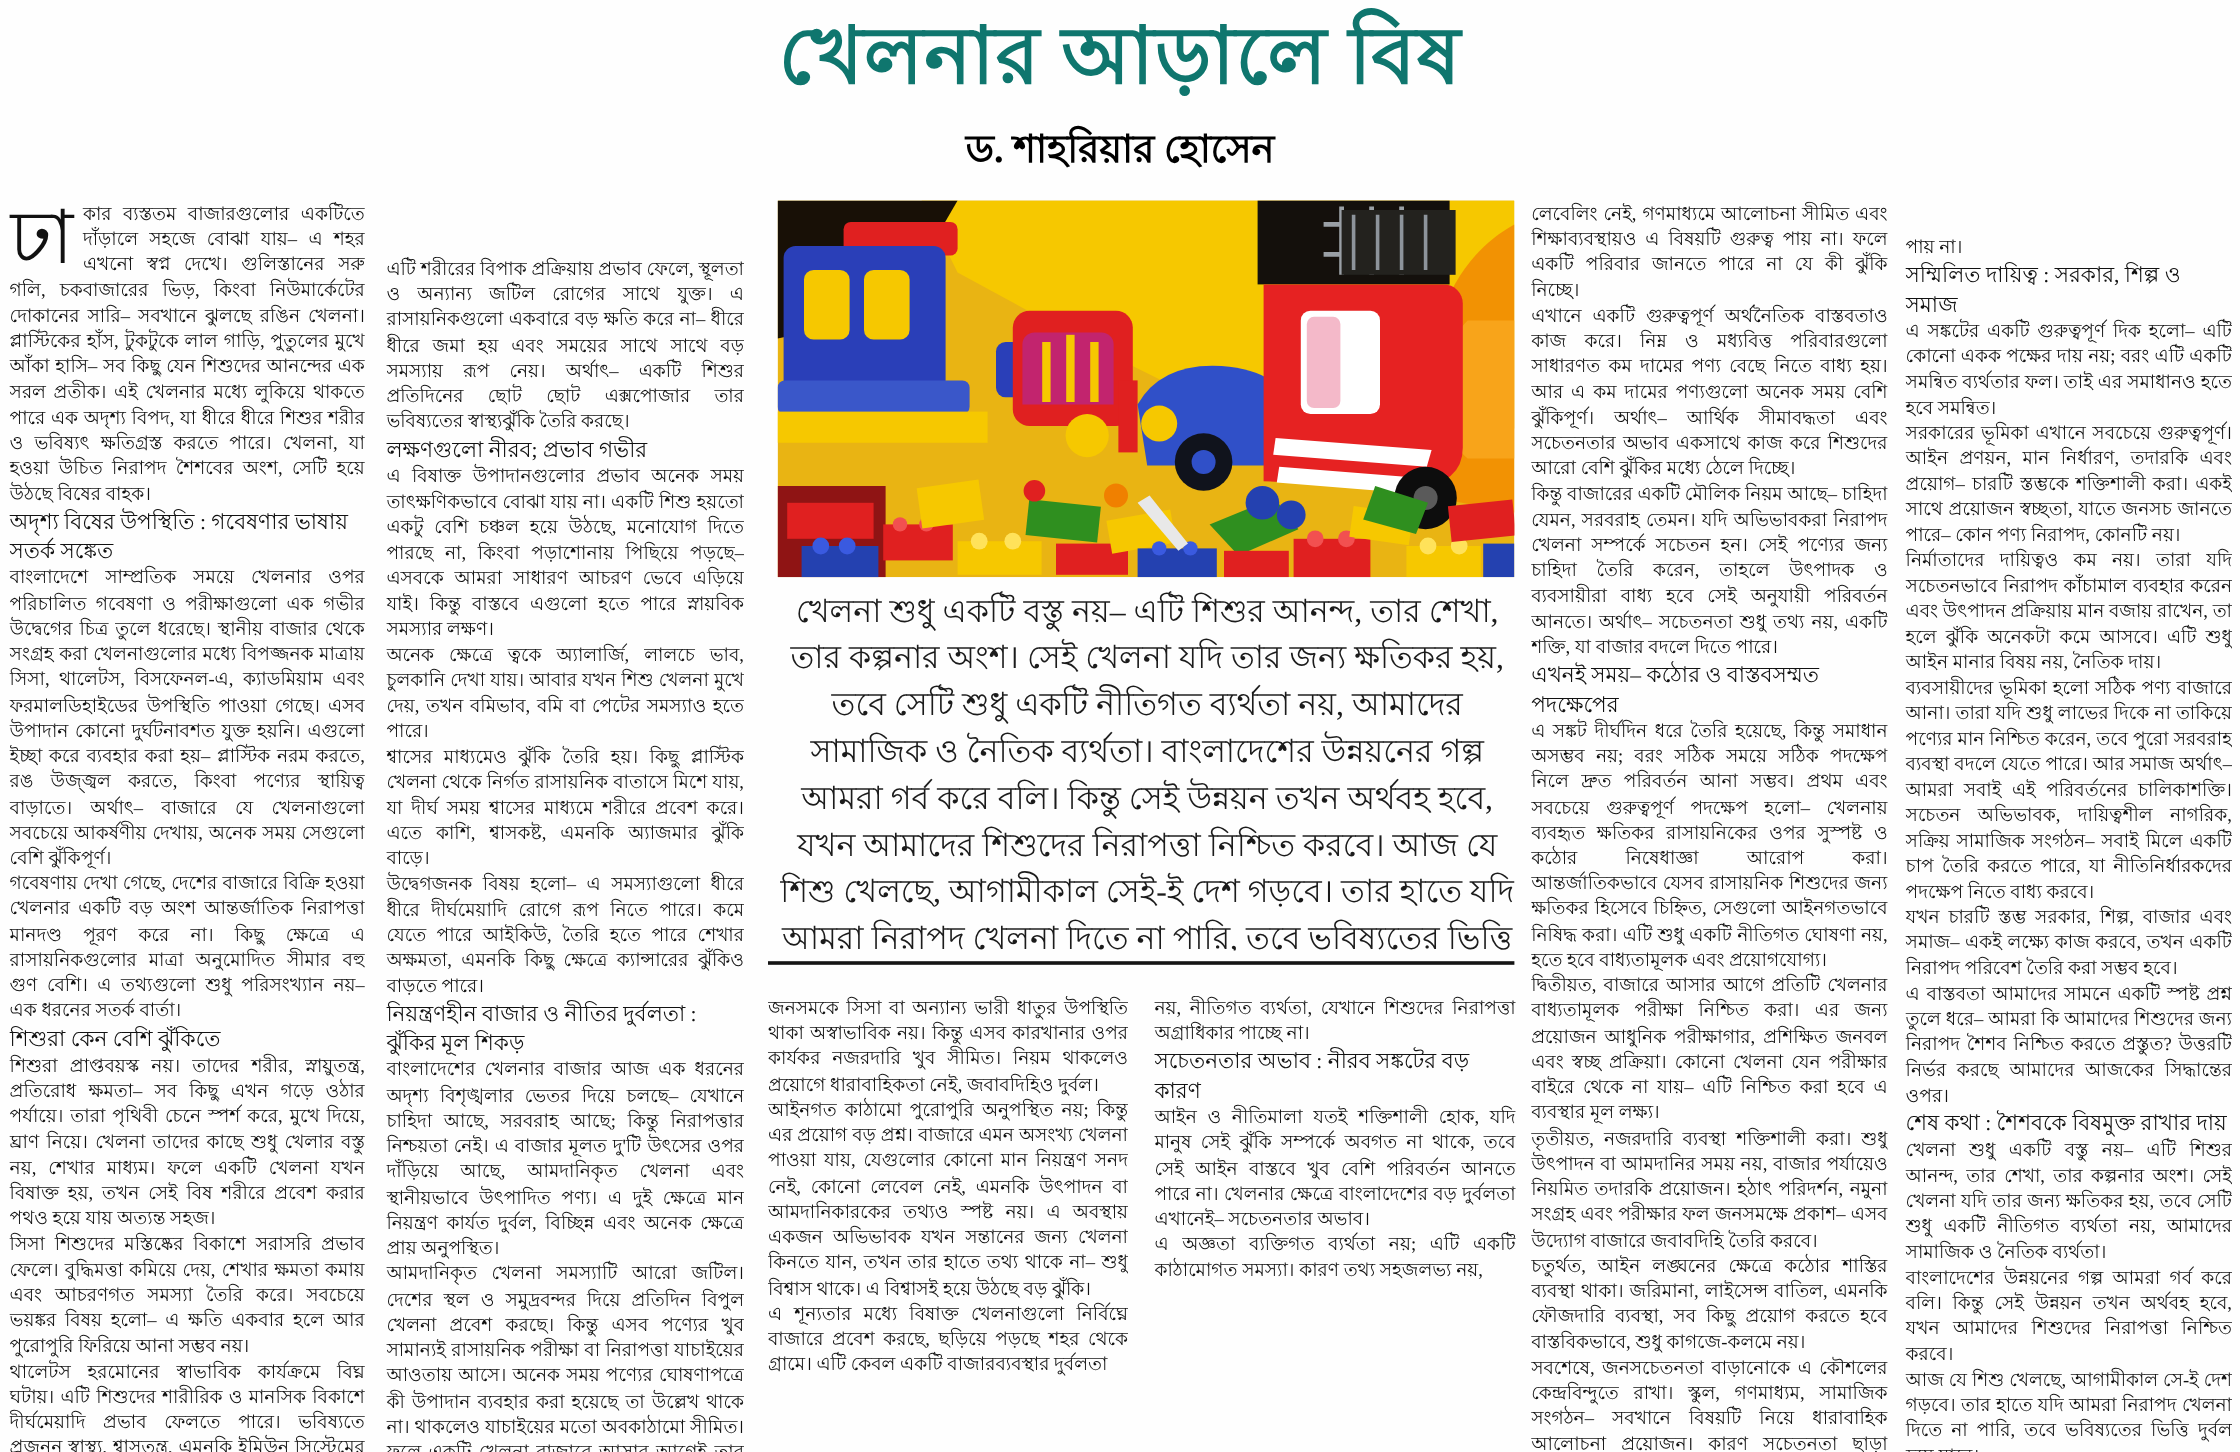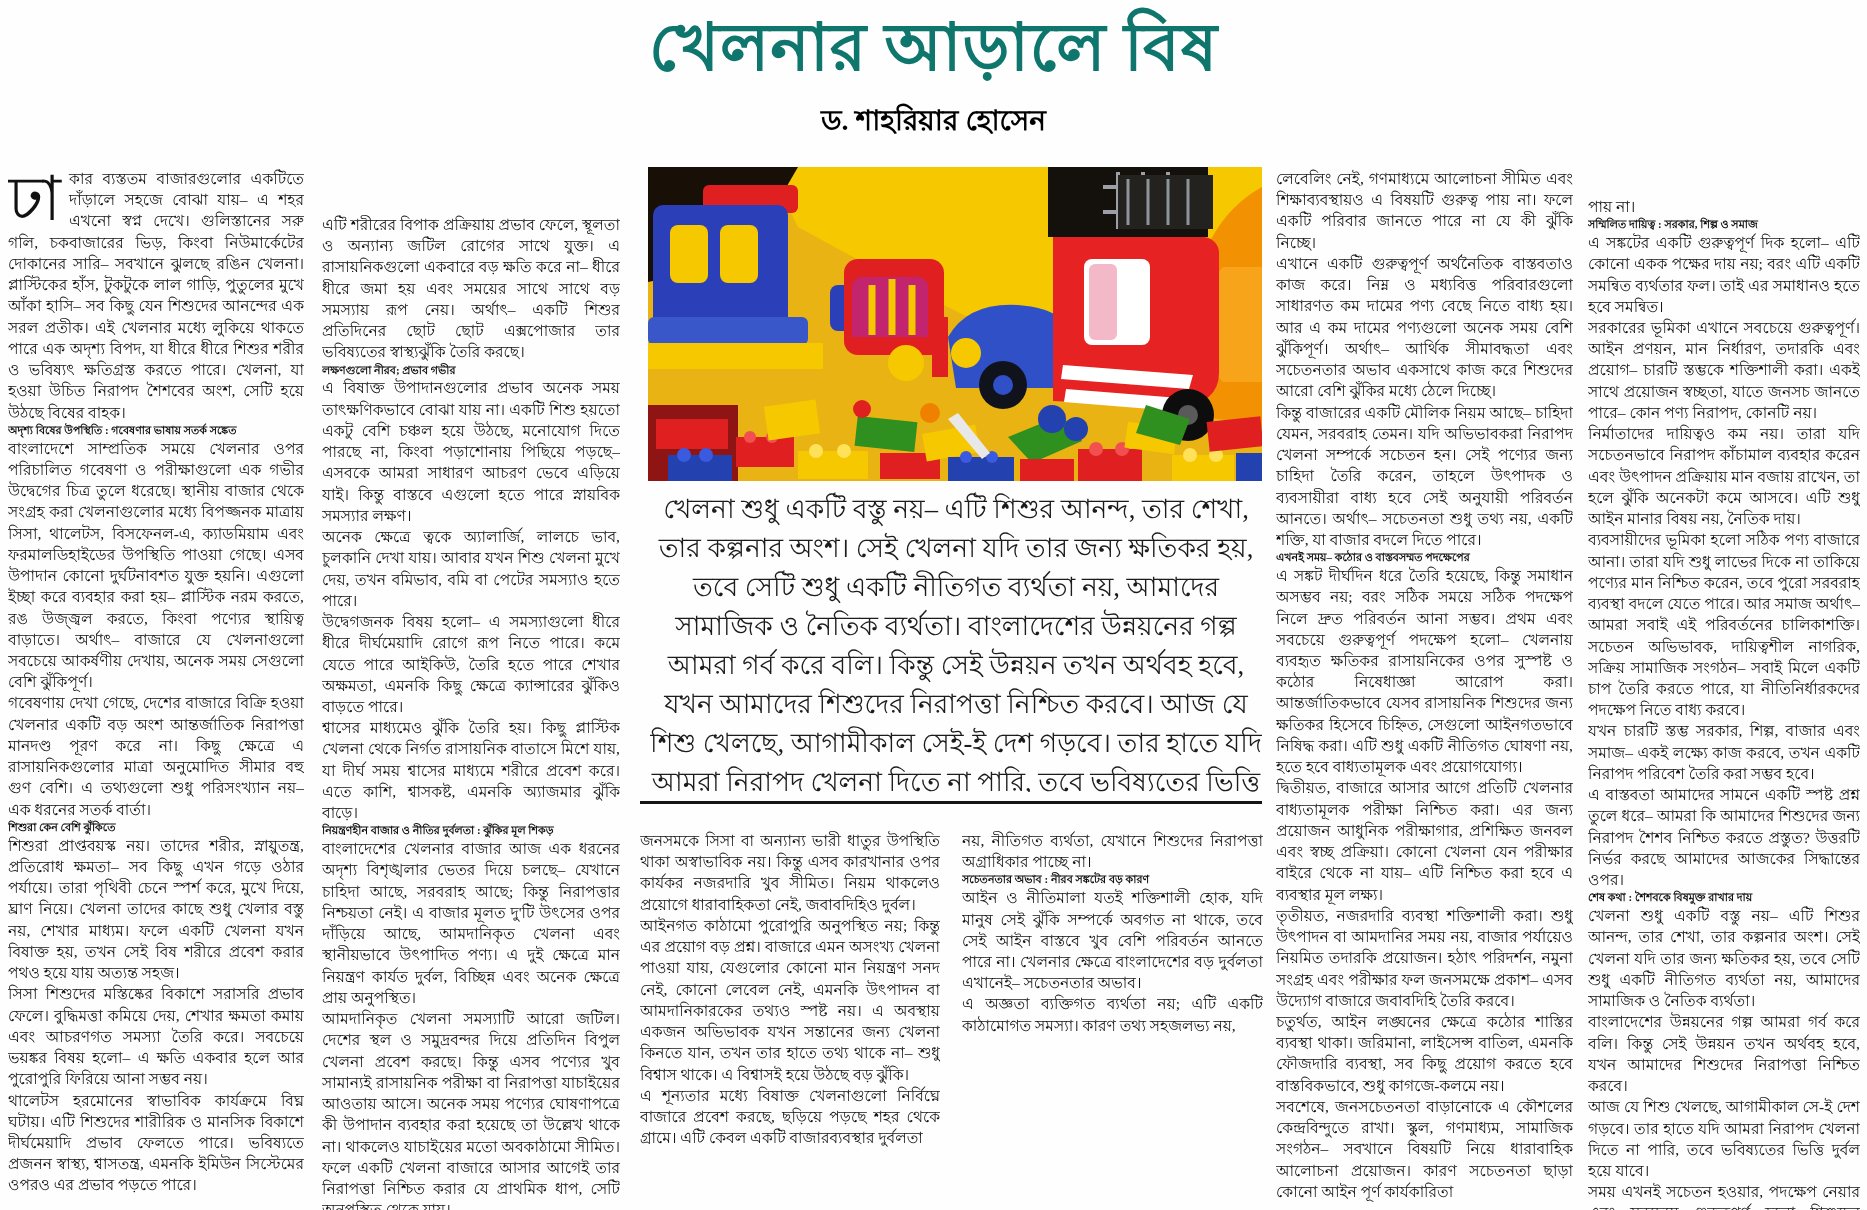--- a/index.html
+++ b/index.html
@@ -1,33 +1,33 @@
 <!DOCTYPE html>
 <html lang="bn"><head>
 <meta charset="utf-8">
 <style>
   html,body{margin:0;padding:0;background:#ffffff;}
   .page{position:relative;width:1867px;height:1210px;background:#fefefe;overflow:hidden;
         font-family:"Liberation Serif","DejaVu Serif",serif;color:#111;}
   .headline{margin:0;position:absolute;top:0px;left:0;width:100%;text-align:center;
             font-size:66px;line-height:96px;font-weight:bold;color:#0f766e;letter-spacing:1px;}
   .byline{position:absolute;top:99px;left:0;width:100%;text-align:center;
-          font-size:28px;font-weight:600;color:#000;}
+          font-size:32px;font-weight:600;color:#000;}
   .col{position:absolute;top:168px;height:1042px;overflow:hidden;text-align:justify;
        font-size:15.5px;line-height:1.37;}
   #col1{left:8px;width:296px;}
   #col2{left:322px;width:298px;margin-top:46px;}
   #col5{left:1276px;width:297px;}
   #col6{left:1588px;width:272px;margin-top:28px;}
   .col-lower{position:absolute;top:830px;height:380px;overflow:hidden;text-align:justify;
              font-size:15.5px;line-height:1.37;}
   #col3{left:640px;width:300px;}
   #col4{left:962px;width:301px;}
   .col p,.col-lower p{margin:0;}
-  .col h3,.col-lower h3{margin:0;font-size:11px;line-height:1.35;text-align:left;font-weight:bold;}
+  .col h3,.col-lower h3{margin:0;font-size:18px;line-height:1.35;text-align:left;font-weight:normal;}
   .dropcap{float:left;font-size:62px;line-height:56px;padding:3px 8px 0 0;font-weight:normal;}
   .photo{position:absolute;left:648px;top:167px;width:614px;height:314px;margin:0;}
   .photo svg{display:block;width:100%;height:100%;}
   .quote{position:absolute;left:650px;top:490px;width:612px;height:302px;overflow:hidden;
          font-size:26.5px;line-height:1.47;text-align:center;color:#1b1b1b;}
   .rule{position:absolute;left:640px;top:801px;width:622px;border:none;margin:0;
         border-top:3px solid #141414;}
 </style>
 </head>
 <body>
@@ -47,22 +47,22 @@
     <p>সিসা শিশুদের মস্তিষ্কের বিকাশে সরাসরি প্রভাব ফেলে। বুদ্ধিমত্তা কমিয়ে দেয়, শেখার ক্ষমতা কমায় এবং আচরণগত সমস্যা তৈরি করে। সবচেয়ে ভয়ঙ্কর বিষয় হলো– এ ক্ষতি একবার হলে আর পুরোপুরি ফিরিয়ে আনা সম্ভব নয়।</p>
     <p>থালেটস হরমোনের স্বাভাবিক কার্যক্রমে বিঘ্ন ঘটায়। এটি শিশুদের শারীরিক ও মানসিক বিকাশে দীর্ঘমেয়াদি প্রভাব ফেলতে পারে। ভবিষ্যতে প্রজনন স্বাস্থ্য, শ্বাসতন্ত্র, এমনকি ইমিউন সিস্টেমের ওপরও এর প্রভাব পড়তে পারে।</p>
 
   </div>
 
   <div class="col" id="col2">
     <p>এটি শরীরের বিপাক প্রক্রিয়ায় প্রভাব ফেলে, স্থূলতা ও অন্যান্য জটিল রোগের সাথে যুক্ত। এ রাসায়নিকগুলো একবারে বড় ক্ষতি করে না– ধীরে ধীরে জমা হয় এবং সময়ের সাথে সাথে বড় সমস্যায় রূপ নেয়। অর্থাৎ– একটি শিশুর প্রতিদিনের ছোট ছোট এক্সপোজার তার ভবিষ্যতের স্বাস্থ্যঝুঁকি তৈরি করছে।</p>
     <h3>লক্ষণগুলো নীরব; প্রভাব গভীর</h3>
     <p>এ বিষাক্ত উপাদানগুলোর প্রভাব অনেক সময় তাৎক্ষণিকভাবে বোঝা যায় না। একটি শিশু হয়তো একটু বেশি চঞ্চল হয়ে উঠছে, মনোযোগ দিতে পারছে না, কিংবা পড়াশোনায় পিছিয়ে পড়ছে– এসবকে আমরা সাধারণ আচরণ ভেবে এড়িয়ে যাই। কিন্তু বাস্তবে এগুলো হতে পারে স্নায়বিক সমস্যার লক্ষণ।</p>
     <p>অনেক ক্ষেত্রে ত্বকে অ্যালার্জি, লালচে ভাব, চুলকানি দেখা যায়। আবার যখন শিশু খেলনা মুখে দেয়, তখন বমিভাব, বমি বা পেটের সমস্যাও হতে পারে।</p>
+    <p>শ্বাসের মাধ্যমেও ঝুঁকি তৈরি হয়। কিছু প্লাস্টিক খেলনা থেকে নির্গত রাসায়নিক বাতাসে মিশে যায়, যা দীর্ঘ সময় শ্বাসের মাধ্যমে শরীরে প্রবেশ করে। এতে কাশি, শ্বাসকষ্ট, এমনকি অ্যাজমার ঝুঁকি বাড়ে।</p>
     <p>উদ্বেগজনক বিষয় হলো– এ সমস্যাগুলো ধীরে ধীরে দীর্ঘমেয়াদি রোগে রূপ নিতে পারে। কমে যেতে পারে আইকিউ, তৈরি হতে পারে শেখার অক্ষমতা, এমনকি কিছু ক্ষেত্রে ক্যান্সারের ঝুঁকিও বাড়তে পারে।</p>
-    <p>শ্বাসের মাধ্যমেও ঝুঁকি তৈরি হয়। কিছু প্লাস্টিক খেলনা থেকে নির্গত রাসায়নিক বাতাসে মিশে যায়, যা দীর্ঘ সময় শ্বাসের মাধ্যমে শরীরে প্রবেশ করে। এতে কাশি, শ্বাসকষ্ট, এমনকি অ্যাজমার ঝুঁকি বাড়ে।</p>
     <h3>নিয়ন্ত্রণহীন বাজার ও নীতির দুর্বলতা : ঝুঁকির মূল শিকড়</h3>
     <p>বাংলাদেশের খেলনার বাজার আজ এক ধরনের অদৃশ্য বিশৃঙ্খলার ভেতর দিয়ে চলছে– যেখানে চাহিদা আছে, সরবরাহ আছে; কিন্তু নিরাপত্তার নিশ্চয়তা নেই। এ বাজার মূলত দু'টি উৎসের ওপর দাঁড়িয়ে আছে, আমদানিকৃত খেলনা এবং স্থানীয়ভাবে উৎপাদিত পণ্য। এ দুই ক্ষেত্রে মান নিয়ন্ত্রণ কার্যত দুর্বল, বিচ্ছিন্ন এবং অনেক ক্ষেত্রে প্রায় অনুপস্থিত।</p>
     <p>আমদানিকৃত খেলনা সমস্যাটি আরো জটিল। দেশের স্থল ও সমুদ্রবন্দর দিয়ে প্রতিদিন বিপুল খেলনা প্রবেশ করছে। কিন্তু এসব পণ্যের খুব সামান্যই রাসায়নিক পরীক্ষা বা নিরাপত্তা যাচাইয়ের আওতায় আসে। অনেক সময় পণ্যের ঘোষণাপত্রে কী উপাদান ব্যবহার করা হয়েছে তা উল্লেখ থাকে না। থাকলেও যাচাইয়ের মতো অবকাঠামো সীমিত। ফলে একটি খেলনা বাজারে আসার আগেই তার নিরাপত্তা নিশ্চিত করার যে প্রাথমিক ধাপ, সেটি অনুপস্থিত থেকে যায়।</p>
 
   </div>
 
   <figure class="photo">
     <svg viewBox="0 0 614 314" preserveAspectRatio="none">
       <rect x="0" y="0" width="614" height="314" fill="#e9b413"></rect>
       <path d="M120,0 L614,0 L614,190 L420,200 L260,120 L150,60 Z" fill="#f6c800"></path>

